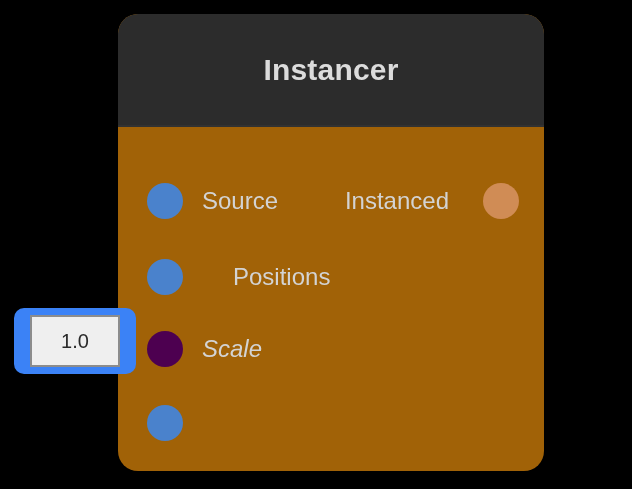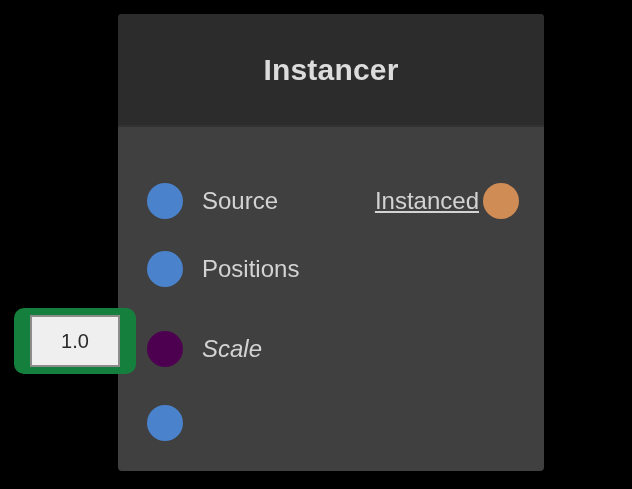--- a/index.html
+++ b/index.html
@@ -22,22 +22,22 @@
     background: #000000;
   }
 
   
   .node {
     position: absolute;
     left: 118px;
     top: 14px;
     width: 426px;
     height: 457px;
-    border-radius: 4px;
-    background: #404040;
+    border-radius: 20px;
+    background: #a16207;
     overflow: hidden;
     box-sizing: border-box;
   }
 
   .node-header {
     position: absolute;
     left: 0;
     top: 0;
     width: 100%;
     height: 111px;
@@ -91,30 +91,30 @@
     flex: 0 0 auto;
   }
 
   .socket-label {
     color: #d3d3d3;
     font-size: 24px;
     line-height: 1;
     white-space: nowrap;
   }
   .socket-row.input  .socket-label { margin-left: 19px; }
-  .socket-row.output .socket-label { margin-right: 4px; text-decoration: underline; }
+  .socket-row.output .socket-label { margin-right: 34px; }
 
   
   .value-widget {
     position: absolute;
     left: 14px;
     top: 308px;
     width: 122px;
     height: 66px;
-    background: #15803d;
+    background: #3b82f6;
     border-radius: 10px;
     box-sizing: border-box;
   }
 
   .value-field {
     position: absolute;
     left: 16px;
     top: 7px;
     width: 90px;
     height: 52px;
@@ -145,21 +145,21 @@
 
     <div class="node-divider"></div>
 
     <div class="node-body">
 
       <div class="socket-row input" style="top:56px;">
         <span class="socket" style="background:#4a82cc;"></span>
         <span class="socket-label">Source</span>
       </div>
 
-      <div class="socket-row input" style="top:124px;">
+      <div class="socket-row input" style="top:132px;gap:31px;">
         <span class="socket" style="background:#4a82cc;"></span>
         <span class="socket-label">Positions</span>
       </div>
 
       <div class="socket-row input" style="top:204px;font-style:italic;">
         <span class="socket" style="background:#4d0050;"></span>
         <span class="socket-label">Scale</span>
       </div>
 
       <div class="socket-row input" style="top:278px;">

